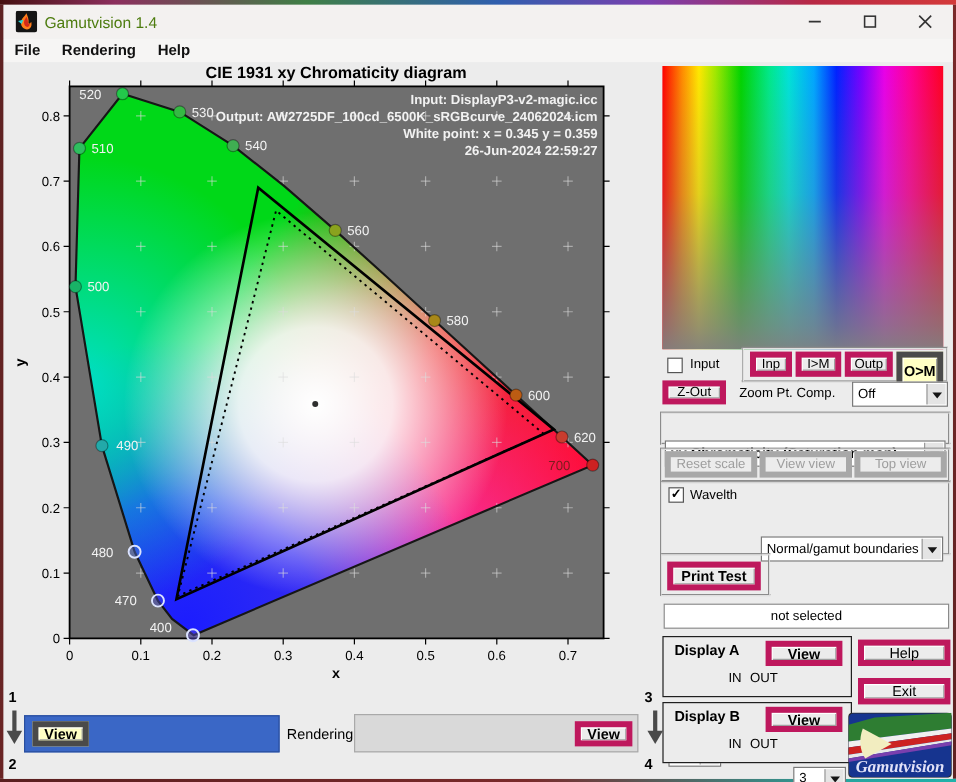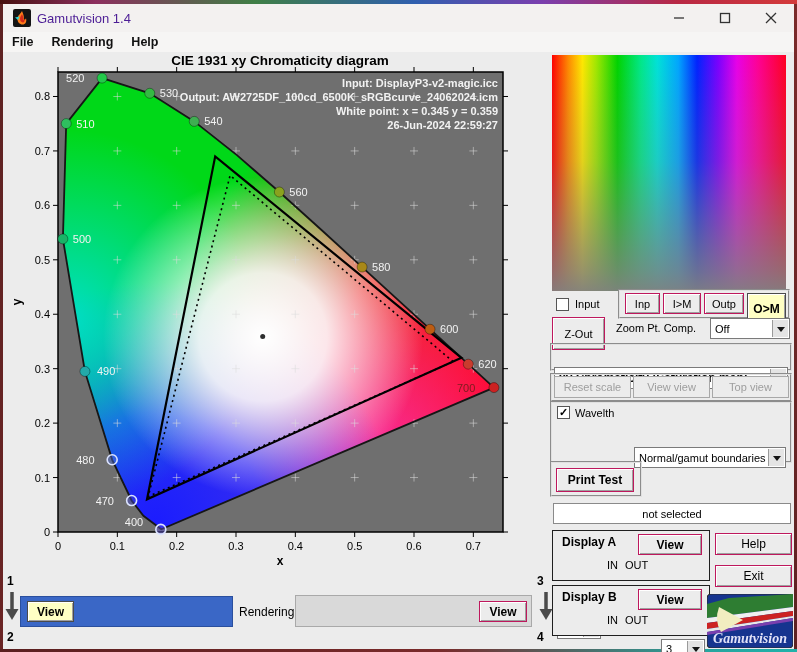--- a/index.html
+++ b/index.html
@@ -8,28 +8,28 @@
   .abs{position:absolute;}
   
   #edge-top{left:0;top:0;width:797px;height:4px;
     background:linear-gradient(90deg,#46100f 0%,#8c2f5e 12%,#3f7f46 32%,#2f5fae 52%,#7a3fae 68%,#b82844 85%,#d43a3a 100%);}
   #edge-left{left:0;top:4px;width:3px;height:645px;background:linear-gradient(#5e2222,#6a2424);}
   #edge-right{right:0;top:4px;width:3px;height:645px;background:linear-gradient(#7a2a2a,#5e2222);}
   #edge-bottom{left:0;bottom:0;width:797px;height:3px;
     background:linear-gradient(90deg,#5a1f1f,#7a2a2a 55%,#27a49e 88%,#20b2aa 100%);}
   
   #titlebar{left:3px;top:4px;width:791px;height:28px;background:#f3f1f0;display:flex;align-items:center;}
-  #title-text{margin-left:34px;font-size:13px;color:#4c1d95;}
+  #title-text{margin-left:34px;font-size:13px;color:#4d7c0f;}
   .wbtn{width:46px;height:28px;display:flex;align-items:center;justify-content:center;}
   #win-controls{position:absolute;right:0;top:0;display:flex;}
   #menubar{left:3px;top:32px;width:791px;height:20px;background:#f6f5f4;display:flex;align-items:center;font-size:12.5px;color:#111;}
   .menu-item{padding:2px 9px;font-weight:bold;}
   #client{left:3px;top:52px;width:791px;height:597px;background:#ececec;}
   
-  .btn{background:#ececec;border:1px solid #be185d;
+  .btn{background:#ececec;border:5px solid #be185d;
        box-shadow:inset 1px 1px 0 #ffffff, inset -1px -1px 0 #9f9f9f;
        font-size:11px;color:#000;display:flex;align-items:center;justify-content:center;box-sizing:border-box;}
   .btn.bold{font-weight:bold;font-size:12px;}
   .btn.yellow{background:#ffffc4;border-color:#4a4a4a;}
   .btn.disabled{color:#9e9e9e;box-shadow:none;border-color:#a8a8a8;}
   .combo{background:#ffffff;border:1px solid #7a7a7a;box-sizing:border-box;
          font-size:11px;color:#000;display:flex;align-items:center;
          padding:0 6px 0 4px;position:relative;white-space:nowrap;overflow:hidden;}
   .combo .cbtn{position:absolute;top:1px;right:1px;bottom:1px;width:15px;background:#e4e4e4;
          border-left:1px solid #9a9a9a;display:flex;align-items:center;justify-content:center;}
@@ -358,21 +358,21 @@
 
 <div class="abs checkbox" style="left:556px;top:298px"></div>
 <span class="abs lbl" style="left:575px;top:298px">Input</span>
 
 <div class="abs frame" style="left:618px;top:289px;width:172px;height:30px"></div>
 <div class="abs btn" style="left:625px;top:293px;width:35px;height:21px">Inp</div>
 <div class="abs btn" style="left:663px;top:293px;width:38px;height:21px">I&gt;M</div>
 <div class="abs btn" style="left:704px;top:293px;width:40px;height:21px">Outp</div>
 <div class="abs btn bold yellow" style="left:747px;top:293px;width:39px;height:31px">O&gt;M</div>
 
-<div class="abs btn" style="left:552px;top:317px;width:53px;height:33px">Z-Out</div>
+<div class="abs btn" style="left:552px;top:317px;width:53px;height:20px">Z-Out</div>
 <span class="abs lbl" style="left:616px;top:322px">Zoom Pt. Comp.</span>
 <div class="abs combo" style="left:710px;top:318px;width:80px;height:21px">
   <span>Off</span>
   <span class="cbtn"></span>
 </div>
 
 <div class="abs frame" style="left:550px;top:343px;width:242px;height:28px"></div>
 <div class="abs combo" style="left:554px;top:346px;width:234px;height:22px;font-weight:bold;font-size:12px">
   <span>xy Chromaticity (Saturation map)</span>
   <span class="cbtn"></span>

